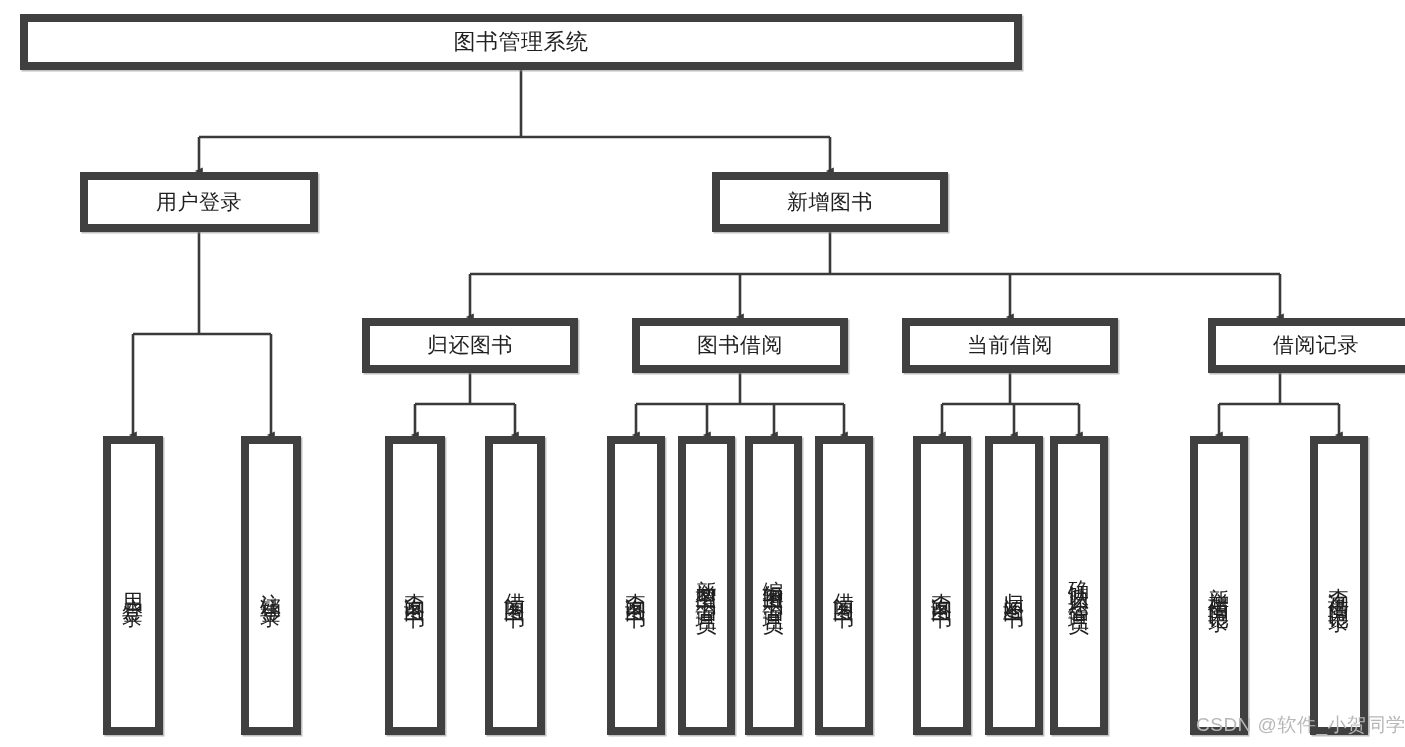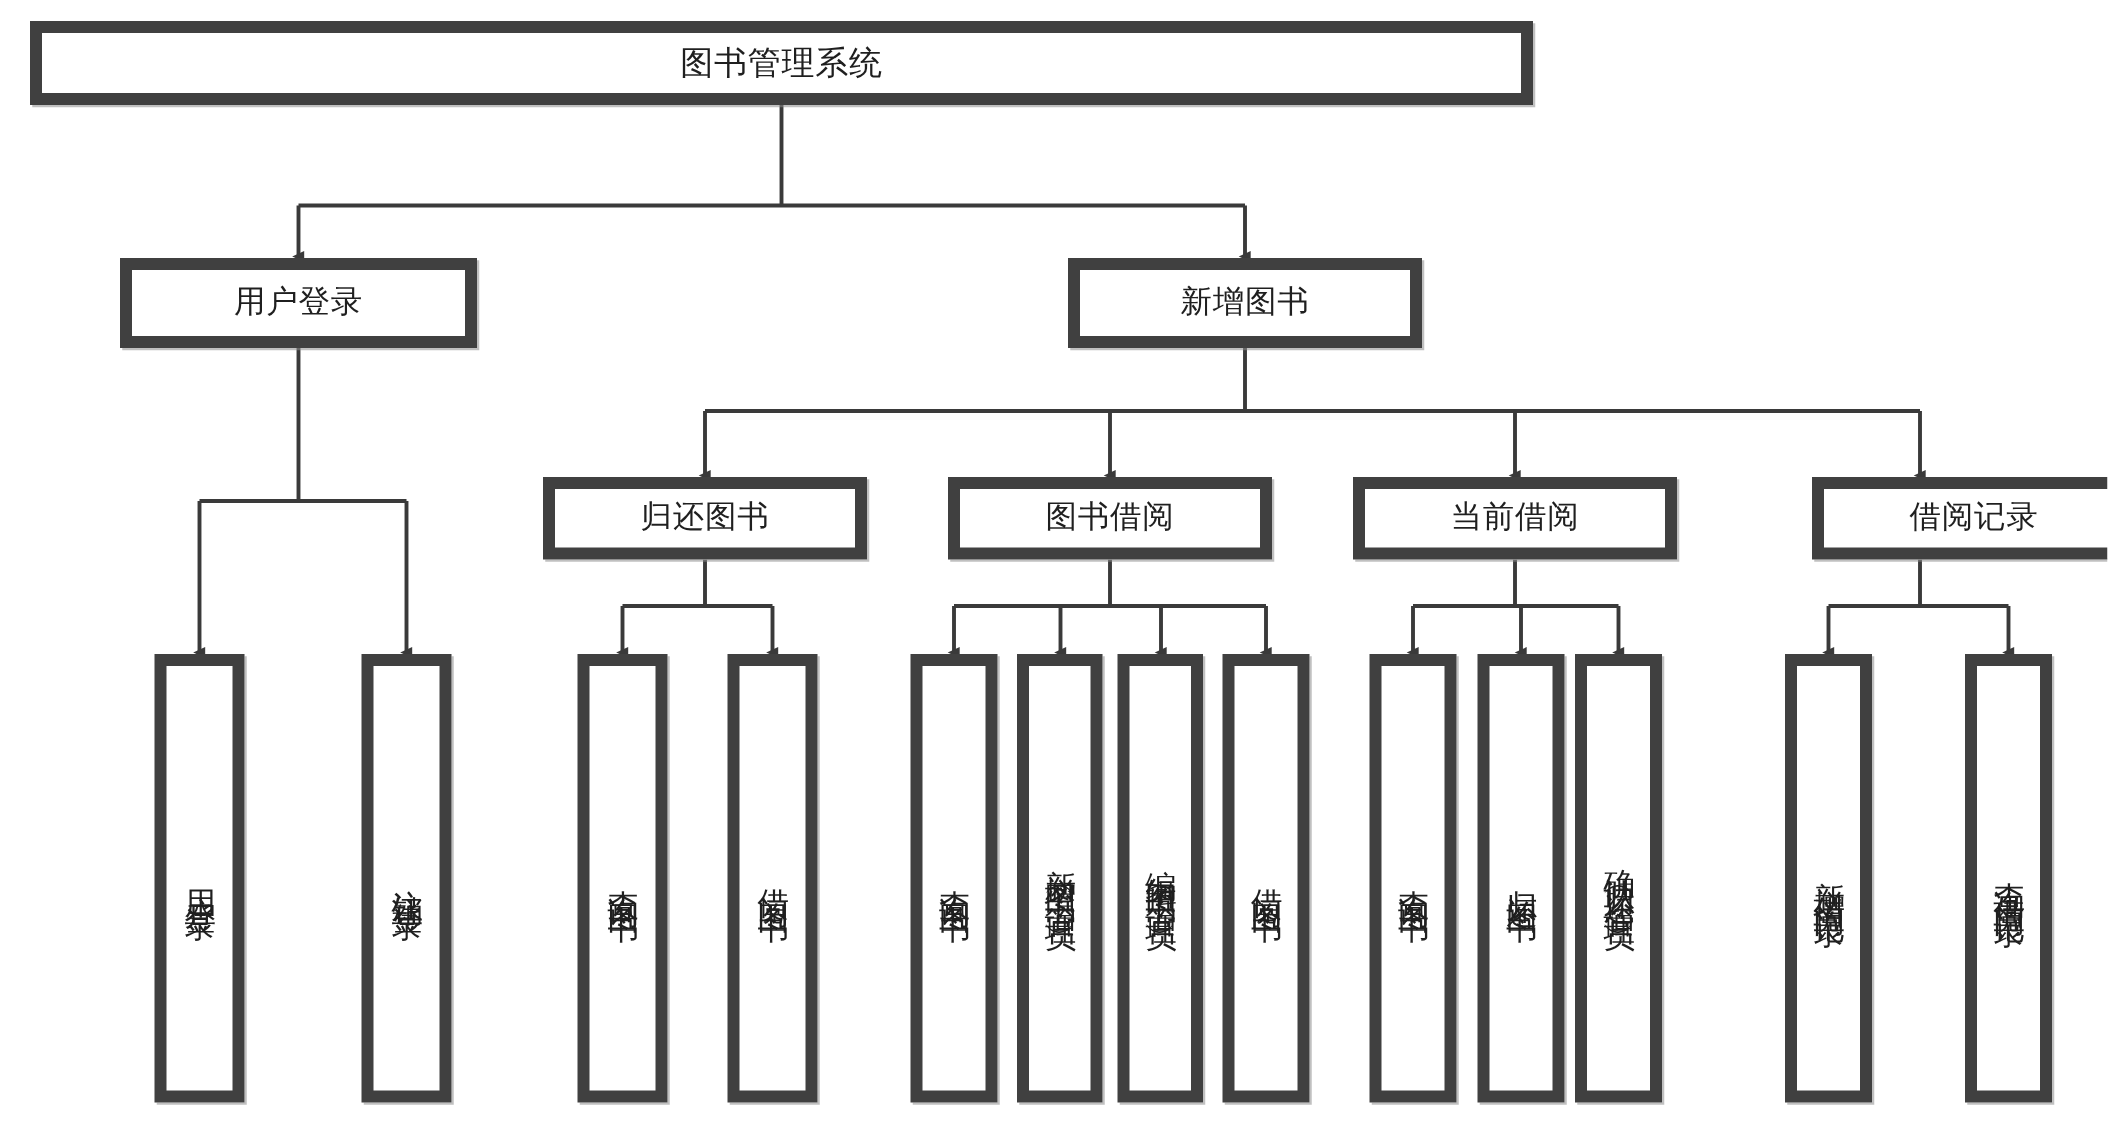--- a/index.html
+++ b/index.html
@@ -162,13 +162,14 @@
         <span class="node-label">确认归还（管理员）</span>
       </div>
       <div class="node vertical" style="left: 1190px; top: 436px; width: 58px; height: 299px;">
         <span class="node-label">新增借阅记录</span>
       </div>
       <div class="node vertical" style="left: 1310px; top: 436px; width: 58px; height: 299px;">
         <span class="node-label">查询借阅记录</span>
       </div>
     </div>
 
+  <div class="watermark" style="left: 1196px; top: 712px;">CSDN @软件_小贺同学</div>
 </div>
 
 </body></html>

